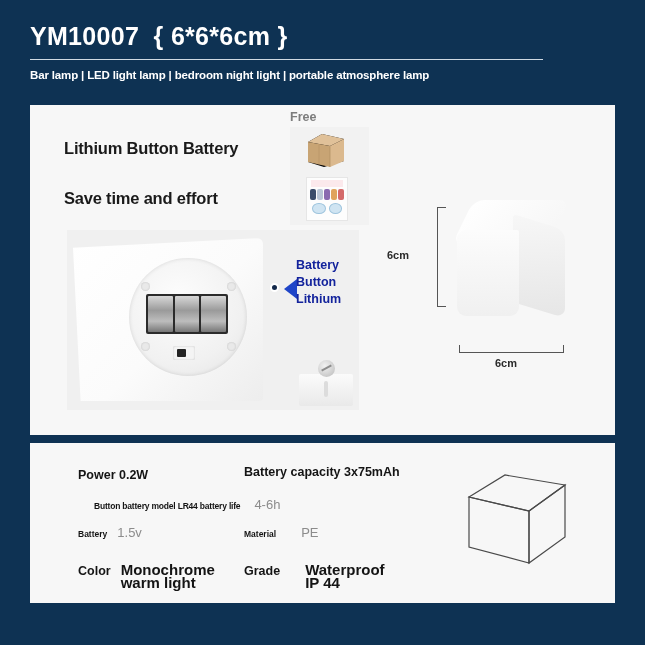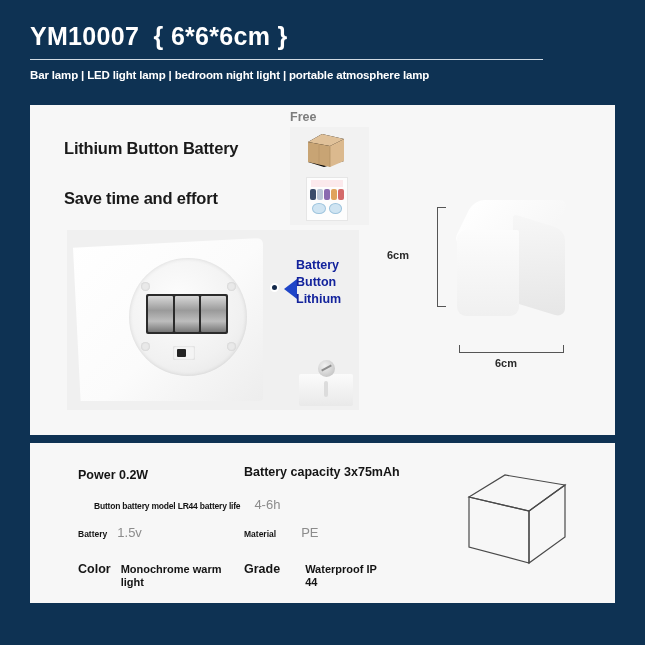--- a/index.html
+++ b/index.html
@@ -250,21 +250,21 @@
   .r-sub {
     font-size: 8.5px; font-weight: bold; color: #141414;
     letter-spacing: -.2px;
   }
   .r-val-lite {
     font-size: 13px; color: #8c8c8c; font-weight: normal;
   }
   .lbl-sm { font-size: 8.5px; font-weight: bold; color: #141414; }
   .lbl-md { font-size: 12.5px; font-weight: bold; color: #141414; }
   .val-dark {
-    font-size: 11px; font-weight: bold; color: #141414; line-height: 13px; margin-top: 10px;
+    font-size: 15px; font-weight: bold; color: #141414; line-height: 13px; margin-top: 10px;
   }
   .grid-row { display: flex; align-items: baseline; }
   .col-a { width: 166px; display: flex; align-items: baseline; gap: 10px; }
   .col-b { display: flex; align-items: baseline; gap: 25px; }
 
   .wire-cube { position: absolute; right: 46px; top: 28px; width: 104px; height: 96px; }
 </style>
 </head>
 <body>
 

